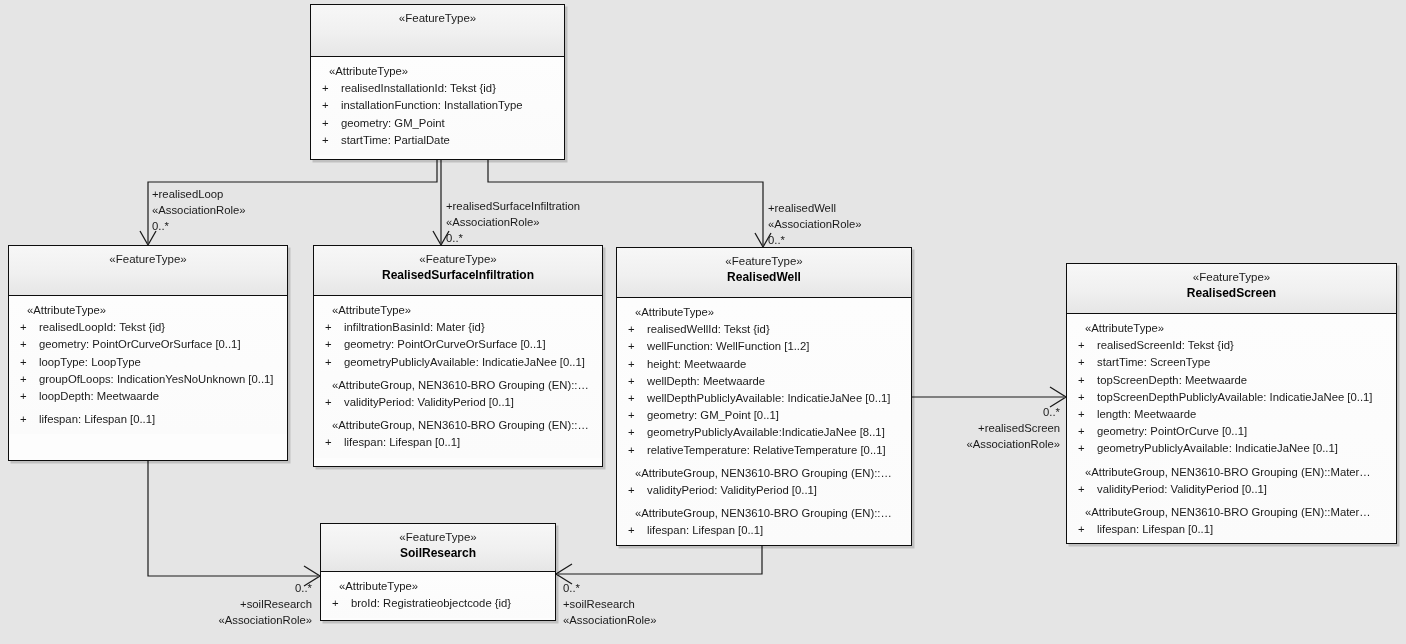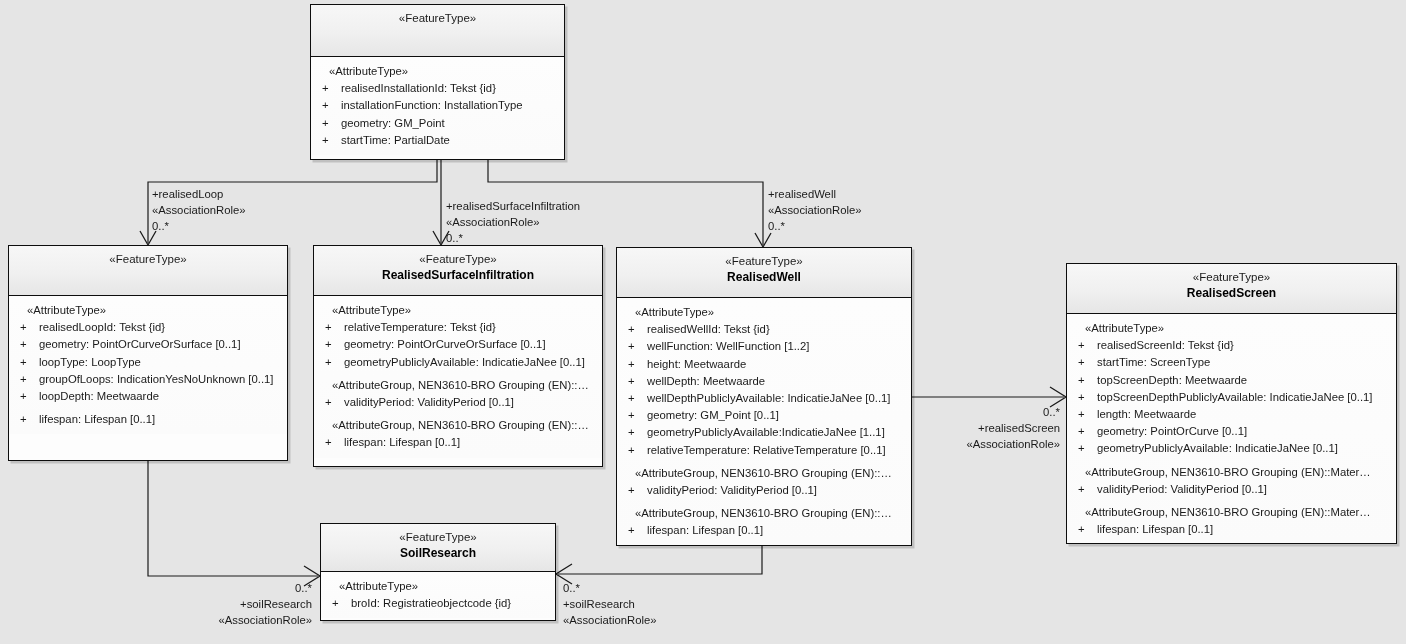--- a/index.html
+++ b/index.html
@@ -171,21 +171,21 @@
     </div>
   </div>
 
   <div class="uml-class" style="left:313px; top:245px; width:290px; height:222px;">
     <div class="uml-header" style="height:50px;">
       <div class="stereo">«FeatureType»</div>
       <div class="cls-name">RealisedSurfaceInfiltration</div>
     </div>
     <div class="uml-body">
       <div class="grp-line">«AttributeType»</div>
-      <div class="attr-line"><span class="vis">+</span><span>relativeTemperature: Tekst {id}</span></div>
+      <div class="attr-line"><span class="vis">+</span><span>infiltrationBasinId: Mater {id}</span></div>
       <div class="attr-line"><span class="vis">+</span><span>geometry: PointOrCurveOrSurface [0..1]</span></div>
       <div class="attr-line"><span class="vis">+</span><span>geometryPubliclyAvailable: IndicatieJaNee [0..1]</span></div>
       <div class="spacer"></div>
       <div class="grp-line">«AttributeGroup, NEN3610-BRO Grouping (EN)::…</div>
       <div class="attr-line"><span class="vis">+</span><span>validityPeriod: ValidityPeriod [0..1]</span></div>
       <div class="spacer"></div>
       <div class="grp-line">«AttributeGroup, NEN3610-BRO Grouping (EN)::…</div>
       <div class="attr-line"><span class="vis">+</span><span>lifespan: Lifespan [0..1]</span></div>
     </div>
   </div>
@@ -196,21 +196,21 @@
       <div class="cls-name">RealisedWell</div>
     </div>
     <div class="uml-body">
       <div class="grp-line">«AttributeType»</div>
       <div class="attr-line"><span class="vis">+</span><span>realisedWellId: Tekst {id}</span></div>
       <div class="attr-line"><span class="vis">+</span><span>wellFunction: WellFunction [1..2]</span></div>
       <div class="attr-line"><span class="vis">+</span><span>height: Meetwaarde</span></div>
       <div class="attr-line"><span class="vis">+</span><span>wellDepth: Meetwaarde</span></div>
       <div class="attr-line"><span class="vis">+</span><span>wellDepthPubliclyAvailable: IndicatieJaNee [0..1]</span></div>
       <div class="attr-line"><span class="vis">+</span><span>geometry: GM_Point [0..1]</span></div>
-      <div class="attr-line"><span class="vis">+</span><span>geometryPubliclyAvailable:IndicatieJaNee [1..1]</span></div>
+      <div class="attr-line"><span class="vis">+</span><span>geometryPubliclyAvailable:IndicatieJaNee [8..1]</span></div>
       <div class="attr-line"><span class="vis">+</span><span>relativeTemperature: RelativeTemperature [0..1]</span></div>
       <div class="spacer"></div>
       <div class="grp-line">«AttributeGroup, NEN3610-BRO Grouping (EN)::…</div>
       <div class="attr-line"><span class="vis">+</span><span>validityPeriod: ValidityPeriod [0..1]</span></div>
       <div class="spacer"></div>
       <div class="grp-line">«AttributeGroup, NEN3610-BRO Grouping (EN)::…</div>
       <div class="attr-line"><span class="vis">+</span><span>lifespan: Lifespan [0..1]</span></div>
     </div>
   </div>
 
@@ -253,21 +253,21 @@
     <div>«AssociationRole»</div>
     <div>0..*</div>
   </div>
 
   <div class="edge-label" style="left:446px; top:198px;">
     <div>+realisedSurfaceInfiltration</div>
     <div>«AssociationRole»</div>
     <div>0..*</div>
   </div>
 
-  <div class="edge-label" style="left:768px; top:186px;">
+  <div class="edge-label" style="left:768px; top:200px;">
     <div>+realisedWell</div>
     <div>«AssociationRole»</div>
     <div>0..*</div>
   </div>
 
   <div class="edge-label right-align" style="left:890px; top:404px; width:170px;">
     <div>0..*</div>
     <div>+realisedScreen</div>
     <div>«AssociationRole»</div>
   </div>

